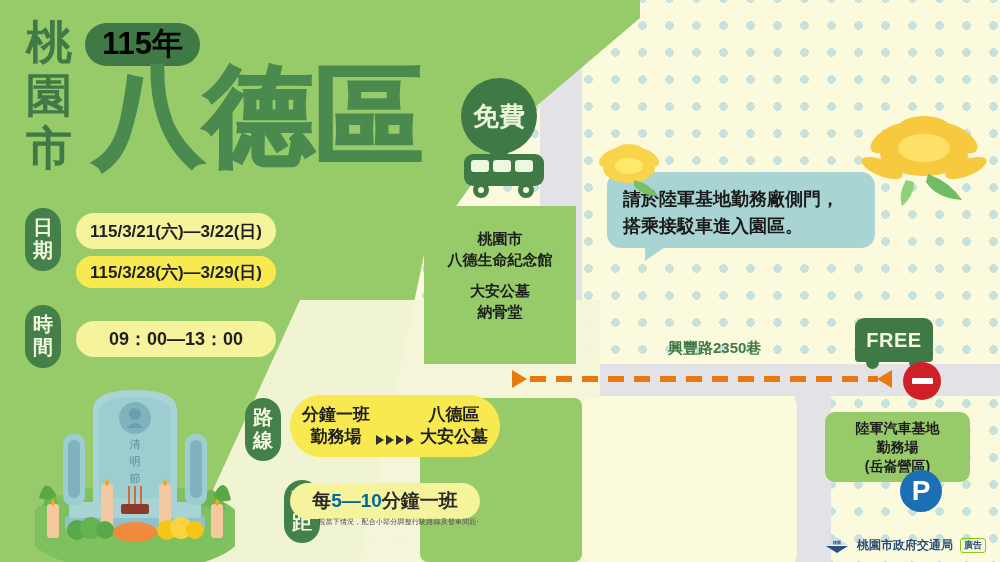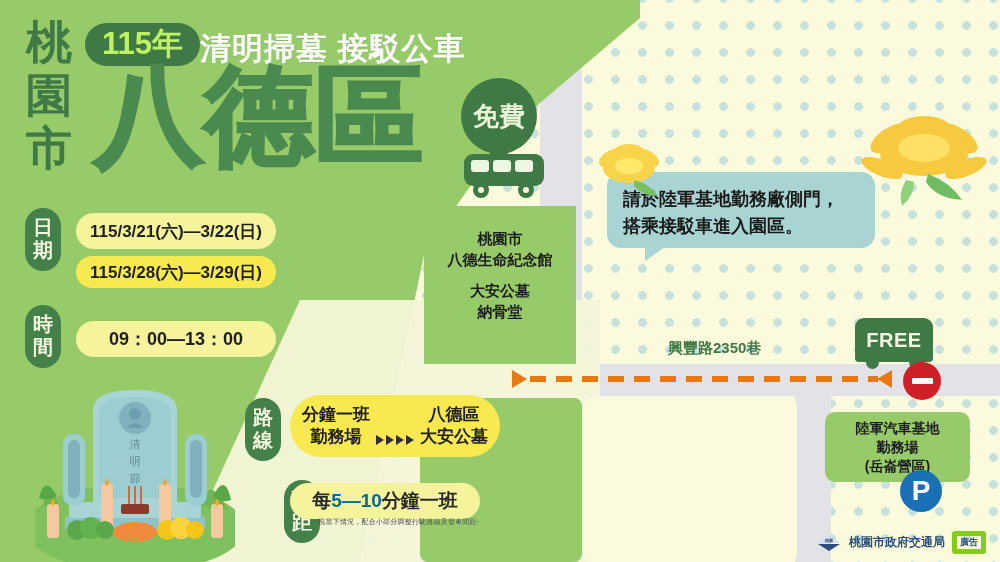--- a/index.html
+++ b/index.html
@@ -38,21 +38,21 @@
   }
 
   
   .tao-col {
     position:absolute; left:22px; top:16px; width:54px;
     color:#3f7a46; font-size:46px; font-weight:bold; line-height:53px;
     letter-spacing:0; text-align:center;
   }
   .year-pill {
     position:absolute; left:85px; top:23px;
-    background:#3f7a46; color:#bef264; border-radius:26px;
+    background:#3f7a46; color:#000000; border-radius:26px;
     padding:5px 17px 7px; font-size:31px; font-weight:bold; line-height:1;
   }
   .sub-title {
     position:absolute; left:200px; top:28px;
     color:#ffffff; font-size:31px; font-weight:bold; letter-spacing:1px;
     text-shadow:0 1px 0 rgba(90,150,80,.25);
   }
   .district {
     position:absolute; left:95px; top:62px;
     color:#4a8a4e; font-size:108px; font-weight:bold; line-height:1;
@@ -181,21 +181,21 @@
   }
 
   
   .flower { position:absolute; }
   .footer {
     position:absolute; right:14px; bottom:8px;
     display:flex; align-items:center; gap:7px;
     font-size:12px; font-weight:bold; color:#2b4f7a;
   }
   .footer .ad {
-    border:5px solid #84cc16; border-radius:3px; padding:0 3px; font-size:9px;
+    border:1px solid #84cc16; border-radius:3px; padding:0 3px; font-size:9px;
   }
 </style>
 </head>
 <body>
 
 <div id="poster">
 
   <div class="map-bg"></div>
   <div class="dots"></div>
 
@@ -214,21 +214,20 @@
   <div class="cem-label">
     <div style="white-space:pre-line">桃園市
 八德生命紀念館</div>
     <div style="height:10px"></div>
     <div style="white-space:pre-line">大安公墓
 納骨堂</div>
   </div>
 
   <div class="tao-col">桃園市</div>
   <div class="year-pill">115年</div>
-  <div class="sub-title">清明掃墓 接駁公車</div>
   <div class="district">八德區</div>
 
   <div class="free-pin">
     <span>免費</span>
   </div>
 
   <svg style="position:absolute;left:462px;top:148px;" width="88" height="52" viewBox="0 0 88 52">
     <rect x="2" y="6" width="80" height="32" rx="9" fill="#3f7a46"></rect>
     <rect x="9" y="12" width="18" height="12" rx="3" fill="#eef7e0"></rect>
     <rect x="31" y="12" width="18" height="12" rx="3" fill="#eef7e0"></rect>

